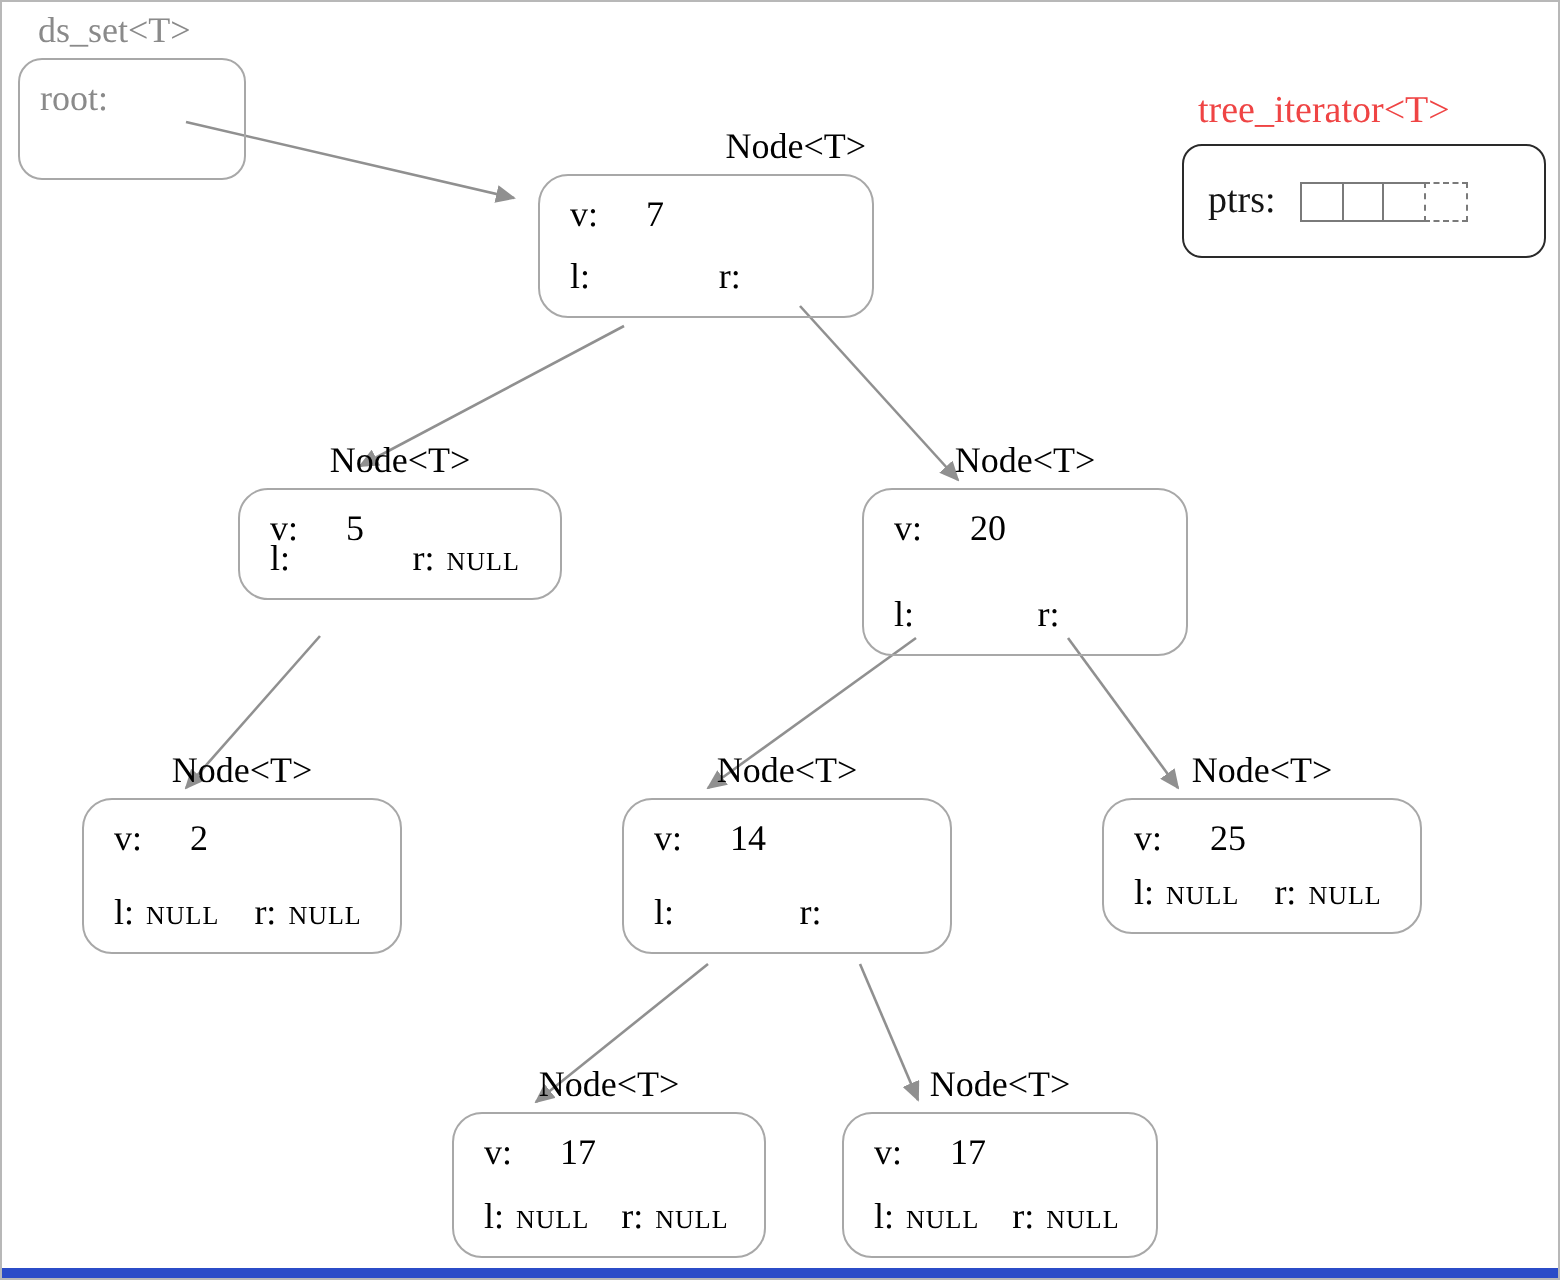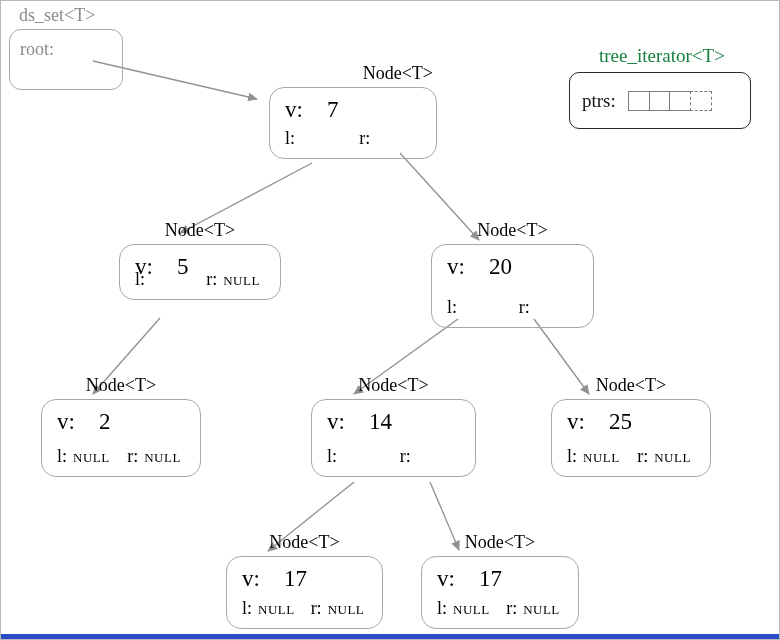--- a/index.html
+++ b/index.html
@@ -13,52 +13,52 @@
   
   .dsset-title { position:absolute; left:18px; top:4px; font-size:18px; color:#8a8a8a; }
   .dsset-box {
     position:absolute; left:8px; top:28px; width:114px; height:61px;
     border:1.5px solid #a8a8a8; border-radius:12px;
     color:#8a8a8a; font-size:18px; padding:7px 10px; line-height:25px;
   }
   .size-val { margin-left:13px; }
 
   
-  .iter-title { position:absolute; left:598px; top:44px; font-size:19px; color:#15803d; }
+  .iter-title { position:absolute; left:598px; top:44px; font-size:19px; color:#ef4444; }
   .iter-box {
-    position:absolute; left:568px; top:71px; width:182px; height:57px;
+    position:absolute; left:590px; top:71px; width:182px; height:57px;
     border:1.5px solid #2a2a2a; border-radius:10px;
     display:flex; align-items:center; padding:0 12px;
     color:#151515; font-size:19px;
   }
   .ptr-cells { display:flex; margin-left:14px; }
   .ptr-cell { width:22px; height:20px; border:1.5px solid #7a7a7a; margin-left:-1.5px; background:#fff; }
   .ptr-cell.dashed { border-style:dashed; }
 
   
   .node-group { position:absolute; color:#000000; }
   .node-title { text-align:center; font-size:18px; margin-bottom:3px; }
   .node-title.title-right { text-align:right; padding-right:4px; }
   .node-box {
     position:relative; width:100%;
     border:1.5px solid #a8a8a8; border-radius:15px;
   }
-  .v-row { position:absolute; top:9px; left:15px; font-size:23px; }
+  .v-row { position:absolute; top:9px; left:15px; font-size:18px; }
   .v-val { margin-left:24px; }
   .lr-row { position:absolute; bottom:8px; left:15px; right:8px; font-size:18px; height:22px; }
   .r-field { position:absolute; left:52%; top:0; }
   .null { font-size:13px; margin-left:6px; letter-spacing:0.5px; }
 
   
   .g0 { left:268px; top:62px;  width:168px; } .g0 .node-box { height:72px; }
   .g1 { left:118px; top:219px; width:162px; } .g1 .node-box { height:56px; }
   .g2 { left:430px; top:219px; width:163px; } .g2 .node-box { height:84px; }
   .g3 { left:40px;  top:374px; width:160px; } .g3 .node-box { height:78px; }
   .g4 { left:310px; top:374px; width:165px; } .g4 .node-box { height:78px; }
-  .g5 { left:550px; top:374px; width:160px; } .g5 .node-box { height:78px; }
+  .g5 { left:550px; top:374px; width:160px; } .g5 .node-box { height:68px; }
   .g6 { left:225px; top:531px; width:157px; } .g6 .node-box { height:73px; }
   .g7 { left:420px; top:531px; width:158px; } .g7 .node-box { height:73px;border-radius:15px; }
 
   .bottom-bar { position:absolute; left:0; bottom:0; width:100%; height:5px; background:#2b4cc8; }
 </style>
 </head>
 <body>
 
 <div class="canvas">
 

